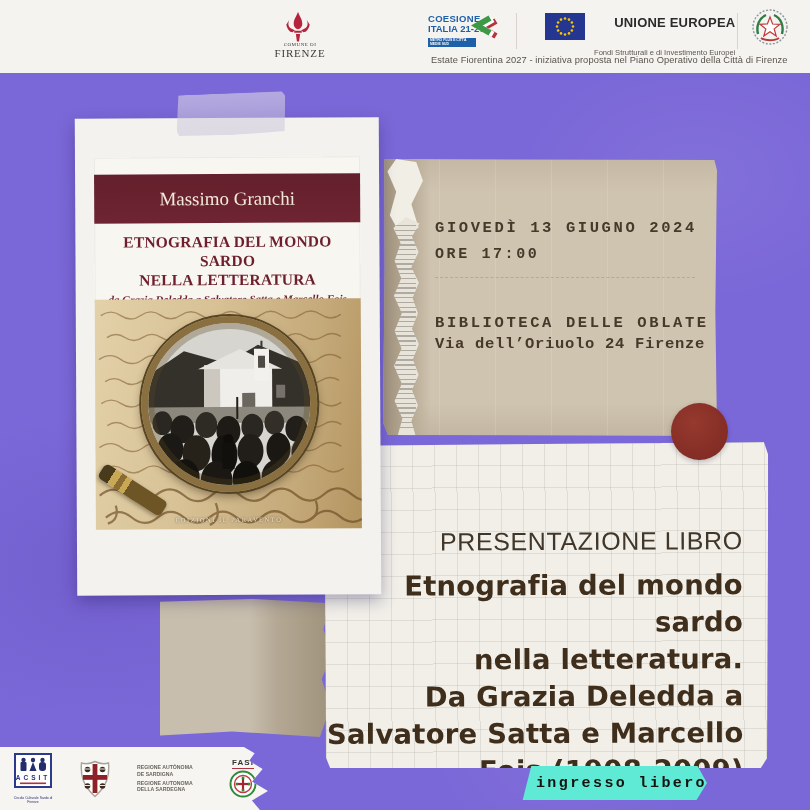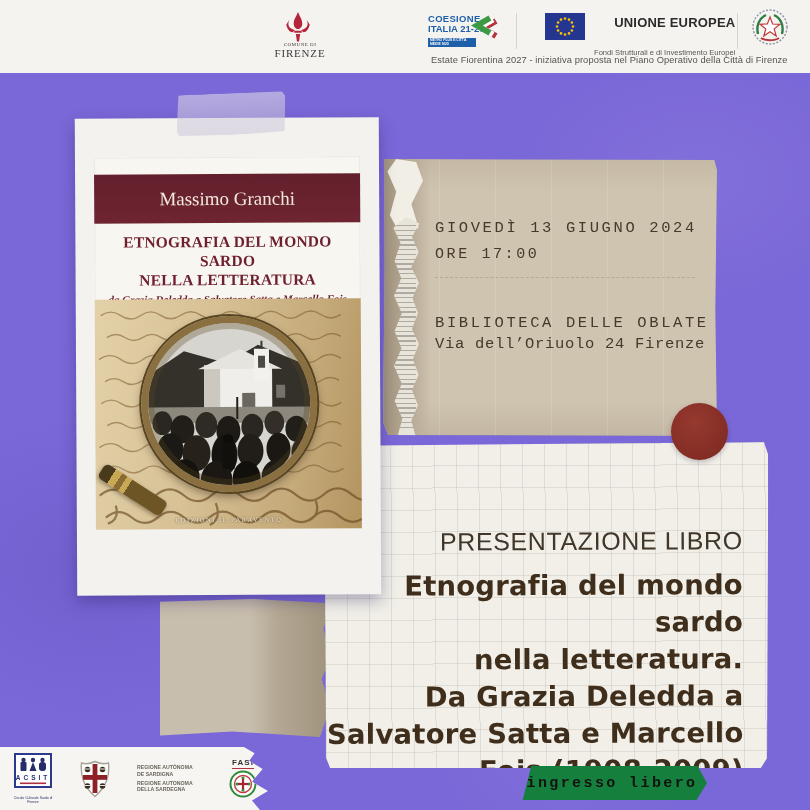--- a/index.html
+++ b/index.html
@@ -74,21 +74,21 @@
     clip-path:polygon(.4% 0,99.2% .4%,100% 4%,99.5% 55%,100% 96%,99% 100%,1.5% 99.6%,0 95%,.5% 40%);}
   .newsprint{position:absolute;left:0;top:0;bottom:0;width:48px;
     background:linear-gradient(90deg,#a2947e,#b9ac97 62%,rgba(185,172,151,0));}
   .scrap-top{position:absolute;left:2px;top:0px;width:40px;height:78px;background:#f1eee6;
     clip-path:polygon(28% 0,78% 4%,95% 28%,66% 58%,84% 88%,42% 100%,12% 72%,28% 42%,6% 16%);}
   .scrap{position:absolute;left:8px;top:58px;bottom:0;width:30px;background:#e9e4d9;
     clip-path:polygon(50% 0,95% 3%,70% 9%,92% 16%,68% 23%,93% 30%,72% 37%,90% 44%,70% 51%,93% 58%,73% 65%,92% 72%,70% 79%,90% 86%,68% 93%,82% 100%,22% 100%,38% 92%,12% 84%,36% 76%,10% 68%,35% 60%,12% 52%,36% 44%,10% 36%,34% 28%,12% 20%,32% 12%,8% 5%);}
   .scrap-lines{position:absolute;left:4px;right:5px;top:8px;bottom:8px;opacity:.55;
     background:repeating-linear-gradient(to bottom,rgba(58,53,48,.6) 0 1.4px,rgba(58,53,48,0) 1.4px 4.8px);}
   .event-text{position:absolute;left:52px;top:60px;font-family:"Liberation Mono",monospace;
-    font-weight:normal;color:#46392a;white-space:nowrap;}
+    font-weight:bold;color:#46392a;white-space:nowrap;}
   .ev-date1{font-size:15.5px;letter-spacing:2.6px;}
   .ev-date2{font-size:15px;letter-spacing:2.6px;margin-top:9px;}
   .ev-venue{font-size:15.5px;letter-spacing:2.6px;margin-top:51px;}
   .ev-addr{font-size:15.5px;letter-spacing:.7px;margin-top:3px;}
   .crease{position:absolute;left:52px;right:22px;top:118px;border-top:1px dashed rgba(92,78,58,.22);}
 
   
   .grid-card{position:absolute;left:325px;top:443px;width:444px;height:326px;background:#f1efe8;z-index:7;
     background-image:
       repeating-linear-gradient(to right,rgba(128,128,122,.17) 0 1px,rgba(0,0,0,0) 1px 22px),
@@ -116,23 +116,23 @@
   .acsit-wrap{width:40px;text-align:center;flex:none;}
   .acsit-cap{font-size:3.4px;color:#273170;line-height:4px;margin-top:1px;}
   .regione{font-size:5.2px;font-weight:bold;color:#6b655c;line-height:6.4px;flex:none;width:66px;}
   .regione .gap{height:3px;}
   .fasi-wrap{display:flex;flex-direction:column;align-items:center;flex:none;}
   .fasi-label{font-size:8px;font-weight:900;color:#333;letter-spacing:1px;line-height:8px;
     border-bottom:1.5px solid #b03040;padding-bottom:1px;margin-bottom:1px;}
   .fed{font-size:4.8px;color:#6b655c;line-height:5.6px;width:46px;flex:none;font-weight:bold;}
   .fed .gap{height:4px;}
 
-  .banner{position:absolute;left:517px;top:766px;width:190px;height:34px;background:#15803d;z-index:9;
+  .banner{position:absolute;left:517px;top:766px;width:190px;height:34px;background:#5eead4;z-index:9;
     clip-path:polygon(7.5% 0,95% 0,100% 50%,94.5% 100%,3% 100%);
-    display:flex;align-items:center;justify-content:center;
+    display:flex;align-items:center;justify-content:flex-end;
     font-family:"Liberation Mono",monospace;font-weight:bold;font-size:15px;letter-spacing:2.4px;
     color:#14120f;box-shadow:0 2px 5px rgba(30,22,60,.3);}
 </style>
 </head>
 <body>
 
 <div class="header">
   <svg class="giglio" width="26" height="32" viewBox="0 0 24 30">
     <path d="M12 1 C10 6 8 8 8 12 C8 15 10 17 12 17 C14 17 16 15 16 12 C16 8 14 6 12 1 Z
              M4 8 C2 12 3 16 7 17 L9 18 L7 20 C4 20 2 17 1 13 Z

